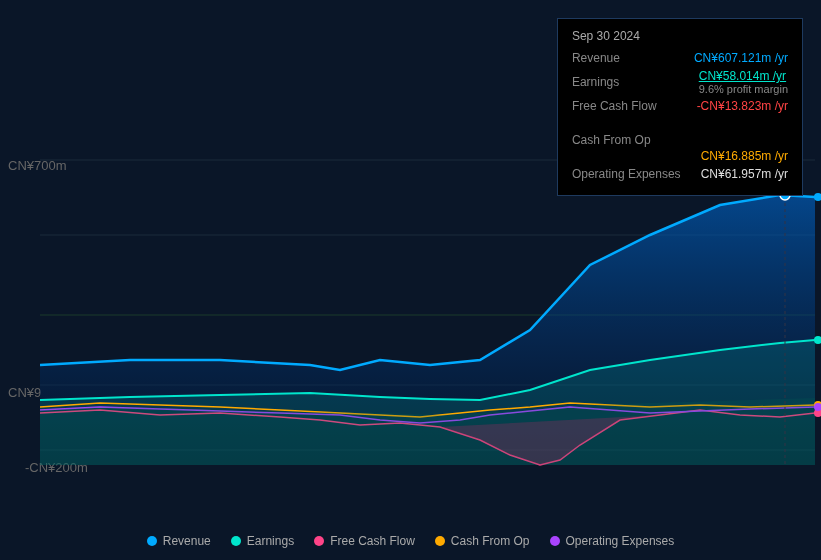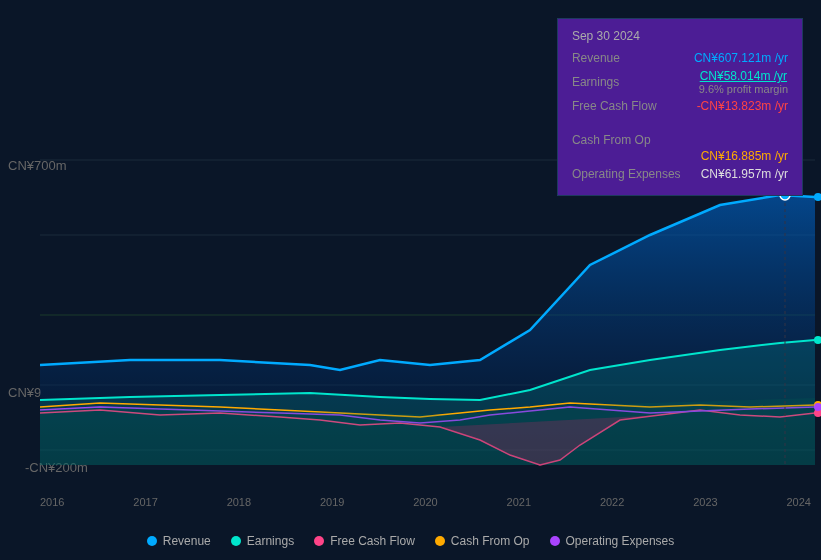--- a/index.html
+++ b/index.html
@@ -13,21 +13,21 @@
     }
     .chart-container {
       position: relative;
       width: 821px;
       height: 560px;
     }
     .tooltip-box {
       position: absolute;
       top: 18px;
       right: 18px;
-      background: #4c1d95;
+      background: #000000;
       border: 1px solid #1e3a5f;
       padding: 10px 14px;
       min-width: 230px;
       z-index: 10;
     }
     .tooltip-title {
       color: #aaa;
       font-size: 12px;
       margin-bottom: 8px;
     }
@@ -36,21 +36,21 @@
       justify-content: space-between;
       align-items: center;
       margin-bottom: 4px;
       font-size: 12px;
     }
     .tooltip-label {
       color: #888;
       margin-right: 20px;
     }
     .tooltip-value {
-      text-align: center;
+      text-align: left;
     }
     .tooltip-value.blue { color: #00aaff; }
     .tooltip-value.teal { color: #00e5cc; text-decoration: underline; }
     .tooltip-value.red { color: #ff4444; }
     .tooltip-value.orange { color: #ffaa00; margin-top: 32px; }
     .tooltip-value.white { color: #ddd; }
     .profit-margin {
       color: #888;
       font-size: 11px;
       text-align: right;
@@ -200,31 +200,20 @@
 
     <circle cx="785" cy="40" r="5" fill="#00aaff" stroke="#fff" stroke-width="1.5"></circle>
 
     <circle cx="818" cy="42" r="4" fill="#00aaff"></circle>
     <circle cx="818" cy="185" r="4" fill="#00e5cc"></circle>
     <circle cx="818" cy="258" r="4" fill="#ff4488"></circle>
     <circle cx="818" cy="250" r="4" fill="#ffaa00"></circle>
     <circle cx="818" cy="252" r="4" fill="#aa44ff"></circle>
   </svg>
 
-  <div class="x-labels">
-    <span class="x-label">2016</span>
-    <span class="x-label">2017</span>
-    <span class="x-label">2018</span>
-    <span class="x-label">2019</span>
-    <span class="x-label">2020</span>
-    <span class="x-label">2021</span>
-    <span class="x-label">2022</span>
-    <span class="x-label">2023</span>
-    <span class="x-label">2024</span>
-  </div>
 
   <div class="legend">
     <div class="legend-item">
       <div class="legend-dot blue"></div>
       <span>Revenue</span>
     </div>
     <div class="legend-item">
       <div class="legend-dot teal"></div>
       <span>Earnings</span>
     </div>

